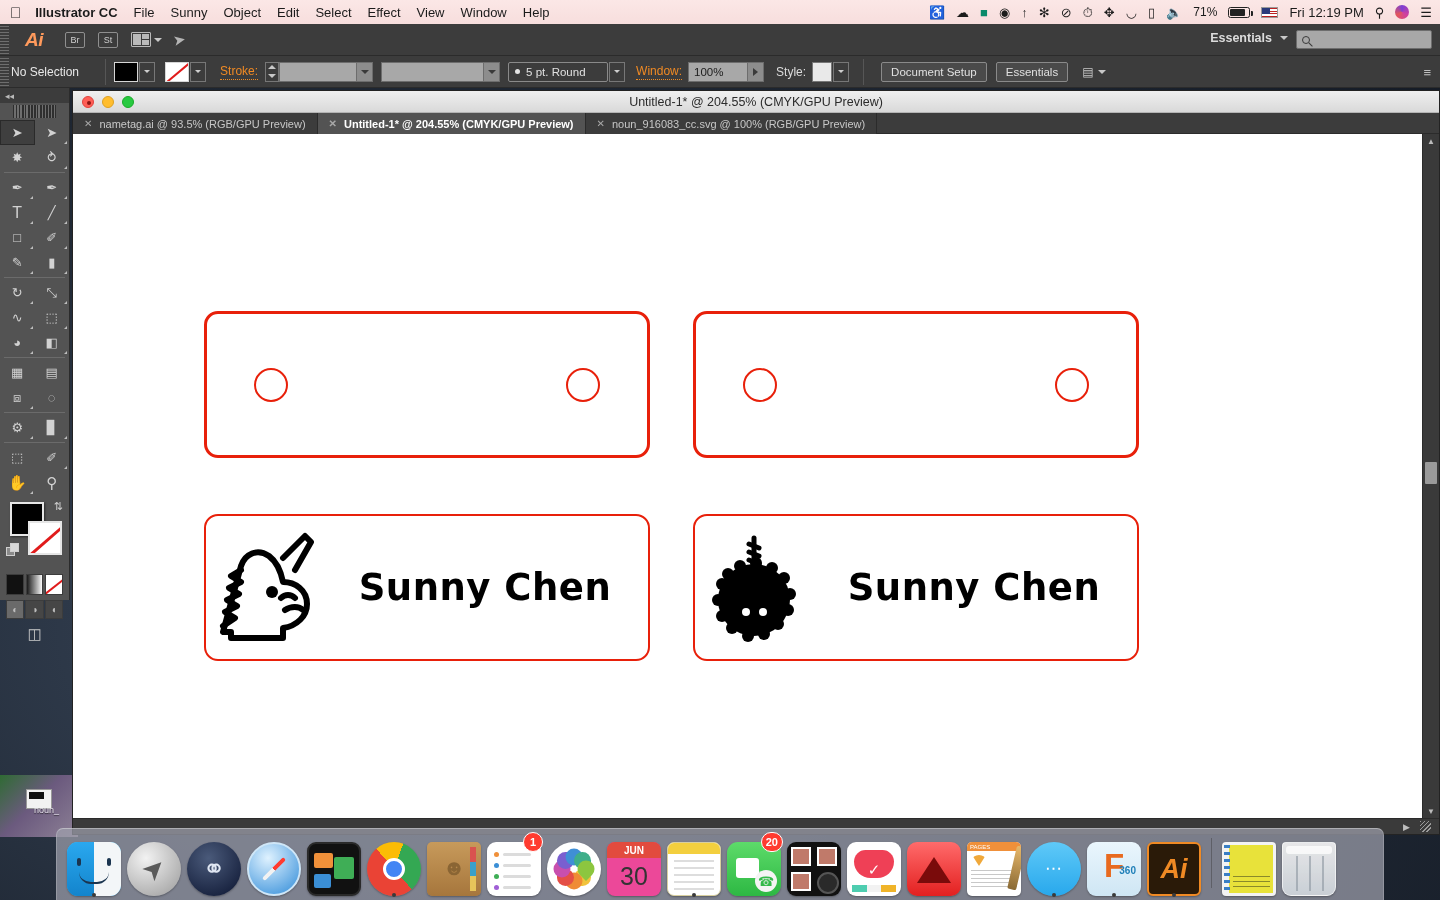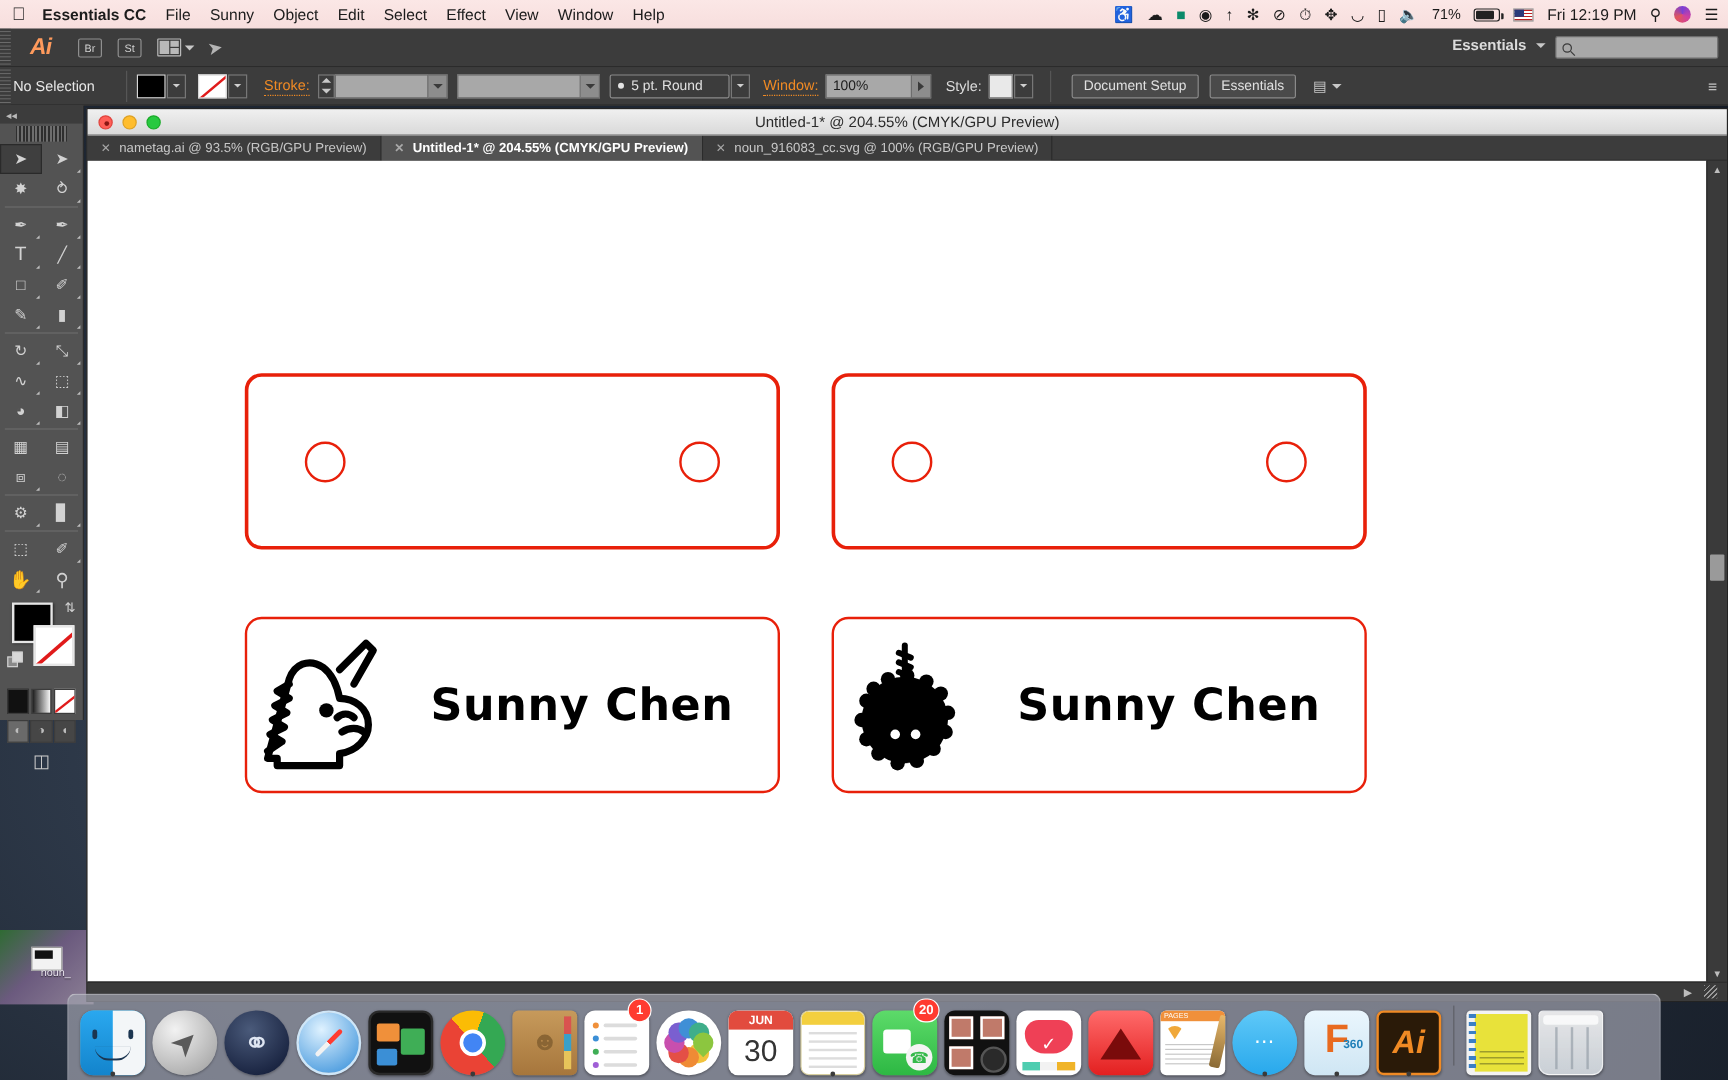--- a/index.html
+++ b/index.html
@@ -156,21 +156,21 @@
     width:16px;height:20px;background:#8d8d8d;border:1px solid #6d6d6d;border-left:none;
     display:flex;align-items:center;justify-content:center;
   }
   .field-dd .caret{border-top-color:#3a3a3a;}
   .profile-box {
     width:100px;height:20px;background:#3c3c3c;border:1px solid #8a8a8a;border-radius:2px;
     display:flex;align-items:center;padding-left:6px;gap:6px;color:#e0e0e0;font-size:11.5px;
   }
   .profile-box .dot{width:5px;height:5px;border-radius:50%;background:#e4e4e4;}
   .opac-lbl{color:#f08a24;font-size:12px;margin-left:11px;margin-right:6px;border-bottom:1.5px dotted #f08a24;padding-bottom:1px;}
-  .opac-field{width:72px;}
+  .opac-field{width:60px;}
   .play-btn{width:16px;height:20px;background:#8d8d8d;border:1px solid #6d6d6d;border-left:none;display:flex;align-items:center;justify-content:center;}
   .play-btn i{width:0;height:0;border-top:4px solid transparent;border-bottom:4px solid transparent;border-left:5px solid #3a3a3a;}
   .style-lbl{color:#dcdcdc;font-size:12px;margin-left:12px;margin-right:6px;}
   .style-sw{width:20px;height:20px;background:#e9e9e9;border:1px solid #777;}
   .push-btn {
     height: 20px; background:#4a4a4a; border:1px solid #8a8a8a; border-radius:2px;
     color:#e0e0e0; font-size:11.5px; display:flex;align-items:center;
     padding: 0 9px; margin-left: 9px; white-space:nowrap;
   }
   .align-ic{margin-left:14px;color:#c8c8c8;font-size:12px;display:flex;align-items:center;gap:4px;}
@@ -334,21 +334,21 @@
   .ic-chrome{background:conic-gradient(from 200deg,#ea4335 0 33%,#fbbc05 33% 50%,#34a853 50% 83%,#ea4335 83% 100%);border-radius:50%;}
   .ic-chrome .c{position:absolute;left:50%;top:50%;transform:translate(-50%,-50%);width:22px;height:22px;border-radius:50%;background:#4285f4;border:3.5px solid #fff;}
   .ic-contacts{background:linear-gradient(180deg,#c79a5b,#a6763c);border-radius:5px;}
   .ic-contacts .sp{position:absolute;right:5px;top:5px;bottom:5px;width:6px;background:linear-gradient(180deg,#d9534f 0 33%,#3aa0c9 33% 66%,#e7c45a 66% 100%);}
   .ic-contacts .av{position:absolute;left:50%;top:48%;transform:translate(-50%,-50%);font-size:22px;color:#8a6534;}
   .ic-reminders{background:#fff;border-radius:9px;}
   .ic-reminders .row{position:absolute;left:7px;height:5px;width:5px;border-radius:50%;}
   .ic-reminders .line{position:absolute;left:16px;height:3px;width:28px;background:#dcdcdc;border-radius:2px;}
   .ic-photos{background:#fff;border-radius:50%;}
   .ic-photos .p{position:absolute;left:50%;top:50%;width:17px;height:17px;border-radius:50% 50% 50% 0;transform-origin:0 0;}
-  .ic-cal{background:#ffffff;border-radius:8px;overflow:hidden;}
+  .ic-cal{background:#ec4899;border-radius:8px;overflow:hidden;}
   .ic-cal .top{position:absolute;left:0;right:0;top:0;height:16px;background:#e24b3e;color:#fff;font-size:10px;display:flex;align-items:center;justify-content:center;font-weight:bold;}
   .ic-cal .day{position:absolute;left:0;right:0;top:15px;bottom:0;display:flex;align-items:center;justify-content:center;font-size:25px;color:#333;}
   .ic-notes{background:#fff;border-radius:7px;border:1px solid #d8cf9f;}
   .ic-notes .hd{position:absolute;left:0;right:0;top:0;height:11px;background:#f3cf3e;}
   .ic-notes .ln{position:absolute;left:6px;right:6px;height:1.5px;background:#ddd;}
   .ic-facetime{background:linear-gradient(180deg,#5ddb6a,#2db843);border-radius:11px;}
   .ic-facetime .v{position:absolute;left:9px;top:16px;width:23px;height:20px;background:#fff;border-radius:3px;}
   .ic-facetime .ph{position:absolute;right:4px;bottom:4px;width:22px;height:22px;border-radius:50%;background:#f4f4f4;display:flex;align-items:center;justify-content:center;font-size:13px;color:#34b94a;}
   .ic-photobooth{background:#111;border-radius:9px;}
   .ic-photobooth .pic{position:absolute;background:#c07a6a;border:2px solid #fff;}
@@ -386,21 +386,21 @@
 
   <div class="desktop">
     <div class="desktop-file">
       <div class="thumb"></div>
       <div class="lbl">noun_</div>
     </div>
   </div>
 
   <div class="menubar">
     <span class="apple"></span>
-    <span class="app-name">Essentials CC</span>
+    <span class="app-name">Illustrator CC</span>
     <span class="mi">File</span>
     <span class="mi">Sunny</span>
     <span class="mi">Object</span>
     <span class="mi">Edit</span>
     <span class="mi">Select</span>
     <span class="mi">Effect</span>
     <span class="mi">View</span>
     <span class="mi">Window</span>
     <span class="mi">Help</span>
 

